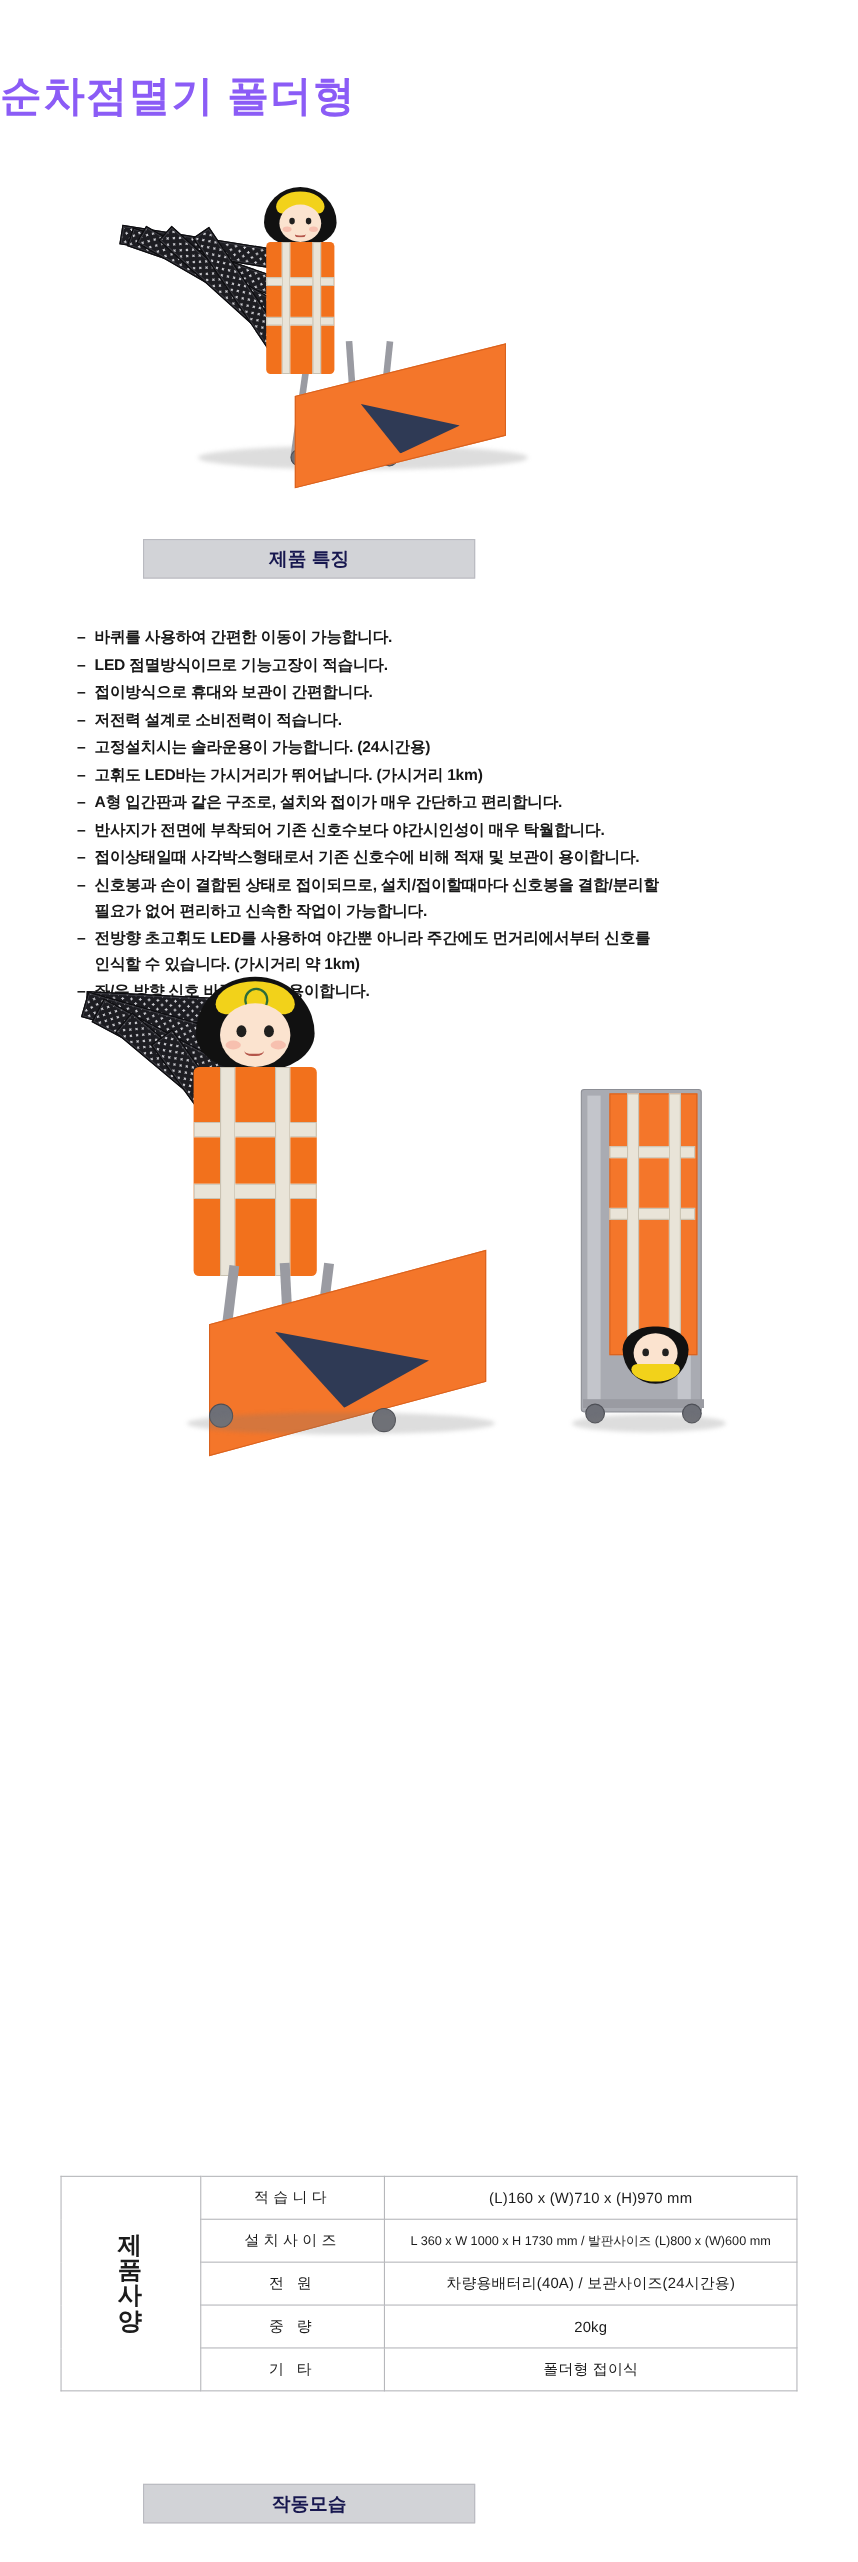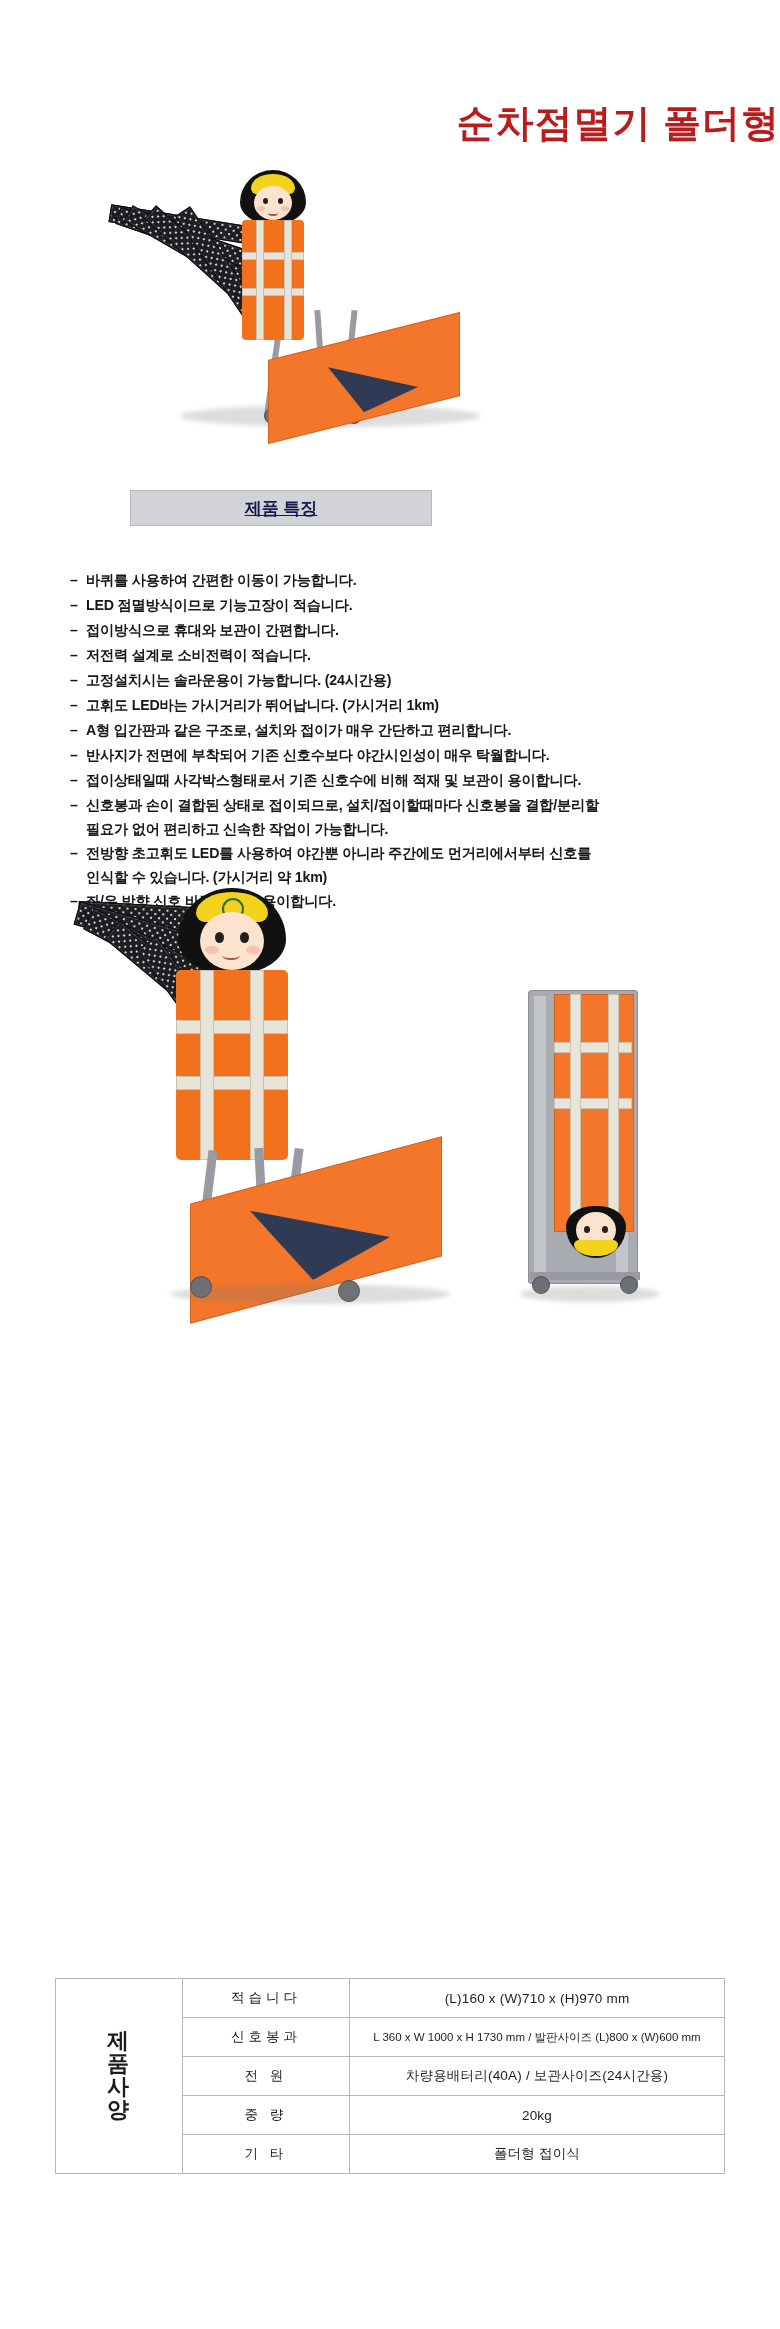--- a/index.html
+++ b/index.html
@@ -19,26 +19,25 @@
     overflow: hidden;
     background: #ffffff;
   }
 
   
   .title {
     position: absolute;
     top: 62px;
     left: 0;
     width: 780px;
-    text-align: right;
+    text-align: left;
     font-size: 38px;
     font-weight: bold;
     letter-spacing: 1px;
-    color: #b91c1c;
-    margin-top: 36px;
+    color: #8b5cf6;
   }
 
   
   .hero {
     position: absolute;
     top: 160px;
     left: 150px;
     width: 480px;
     height: 290px;
   }
@@ -245,21 +244,21 @@
     <div class="cheek" style="left:131px; top:46px; width:8px; height:5px;"></div>
     <div class="mouth" style="left:118px; top:48px; width:10px; height:6px;"></div>
 
     <div class="vest" style="left:92px; top:60px; width:62px; height:120px; border-radius:4px;"></div>
     <div class="reflect" style="left:92px; top:92px; width:62px; height:8px;"></div>
     <div class="reflect" style="left:92px; top:128px; width:62px; height:8px;"></div>
     <div class="reflect" style="left:106px; top:60px; width:8px; height:120px;"></div>
     <div class="reflect" style="left:134px; top:60px; width:8px; height:120px;"></div>
   </div>
 
-  <div class="sec-bar" style="top:490px;text-decoration:underline;">
+  <div class="sec-bar" style="top:490px;">
     <span>제품 특징</span>
   </div>
 
   <ul class="features">
     <li>바퀴를 사용하여 간편한 이동이 가능합니다.</li>
     <li>LED 점멸방식이므로 기능고장이 적습니다.</li>
     <li>접이방식으로 휴대와 보관이 간편합니다.</li>
     <li>저전력 설계로 소비전력이 적습니다.</li>
     <li>고정설치시는 솔라운용이 가능합니다. (24시간용)</li>
     <li>고휘도 LED바는 가시거리가 뛰어납니다. (가시거리 1km)</li>
@@ -341,33 +340,36 @@
     <table class="spec">
       <tbody>
         <tr>
           <td class="spec-title" rowspan="5">
             <span class="vtitle">제<br>품<br>사<br>양</span>
           </td>
           <td class="spec-label">적습니다</td>
           <td class="spec-value">(L)160 x (W)710 x (H)970 mm</td>
         </tr>
         <tr>
-          <td class="spec-label">신호봉과</td>
+          <td class="spec-label">설치사이즈</td>
           <td class="spec-value small">L 360 x W 1000 x H 1730 mm / 발판사이즈 (L)800 x (W)600 mm</td>
         </tr>
         <tr>
           <td class="spec-label">전 원</td>
           <td class="spec-value">차량용배터리(40A) / 보관사이즈(24시간용)</td>
         </tr>
         <tr>
           <td class="spec-label">중 량</td>
           <td class="spec-value">20kg</td>
         </tr>
         <tr>
           <td class="spec-label">기 타</td>
           <td class="spec-value">폴더형 접이식</td>
         </tr>
       </tbody>
     </table>
   </div>
 
+  <div class="sec-bar" style="top:2258px;">
+    <span>작동모습</span>
+  </div>
 
 </div>
 
 </body></html>

